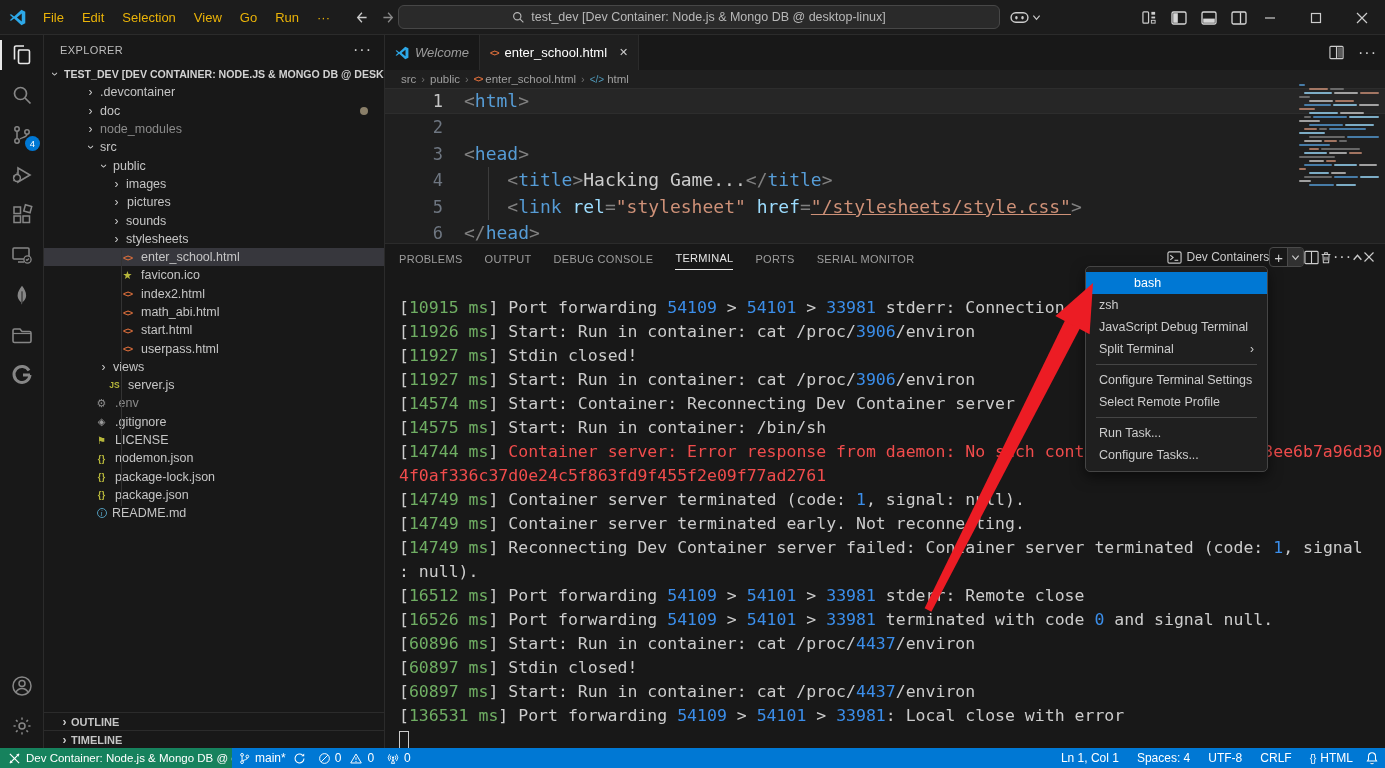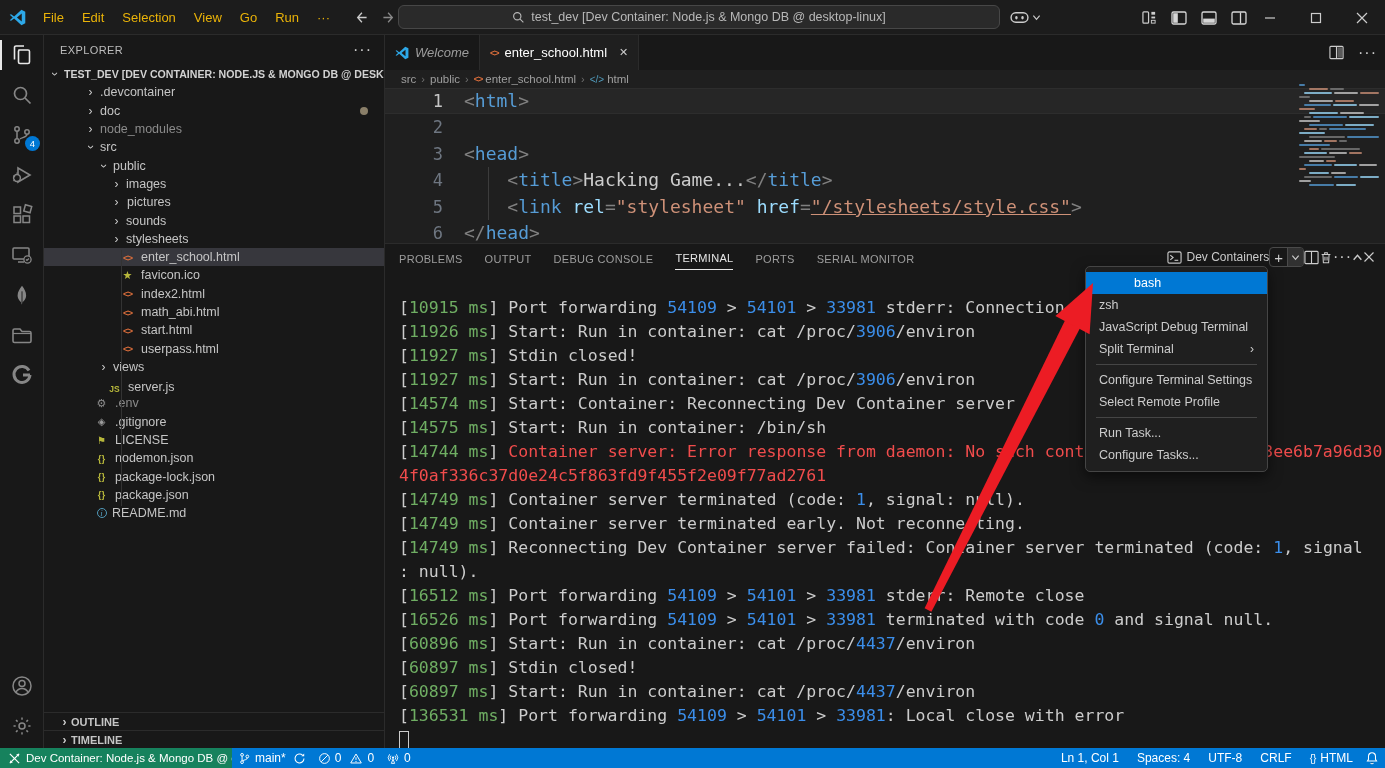--- a/index.html
+++ b/index.html
@@ -370,21 +370,21 @@
         <span class="tlabel" style="margin-left: 3px;">start.html</span>
       </div>
       <div class="trow" style="padding-left: 76px;">
         <span class="fi fi-html">&lt;&gt;</span>
         <span class="tlabel" style="margin-left: 3px;">userpass.html</span>
       </div>
       <div class="trow" style="padding-left: 53px;">
         <span class="chev">›</span>
         <span class="tlabel" style="margin-left: 3px;">views</span>
       </div>
-      <div class="trow" style="padding-left: 63px; align-items: flex-end;">
+      <div class="trow" style="padding-left: 63px;">
         <span class="fi fi-js">JS</span>
         <span class="tlabel" style="margin-left: 3px;">server.js</span>
       </div>
       <div class="trow dim" style="padding-left: 50px;">
         <span class="fi fi-gear">⚙</span>
         <span class="tlabel" style="margin-left: 3px;">.env</span>
       </div>
       <div class="trow" style="padding-left: 50px;">
         <span class="fi fi-git">◈</span>
         <span class="tlabel" style="margin-left: 3px;">.gitignore</span>

